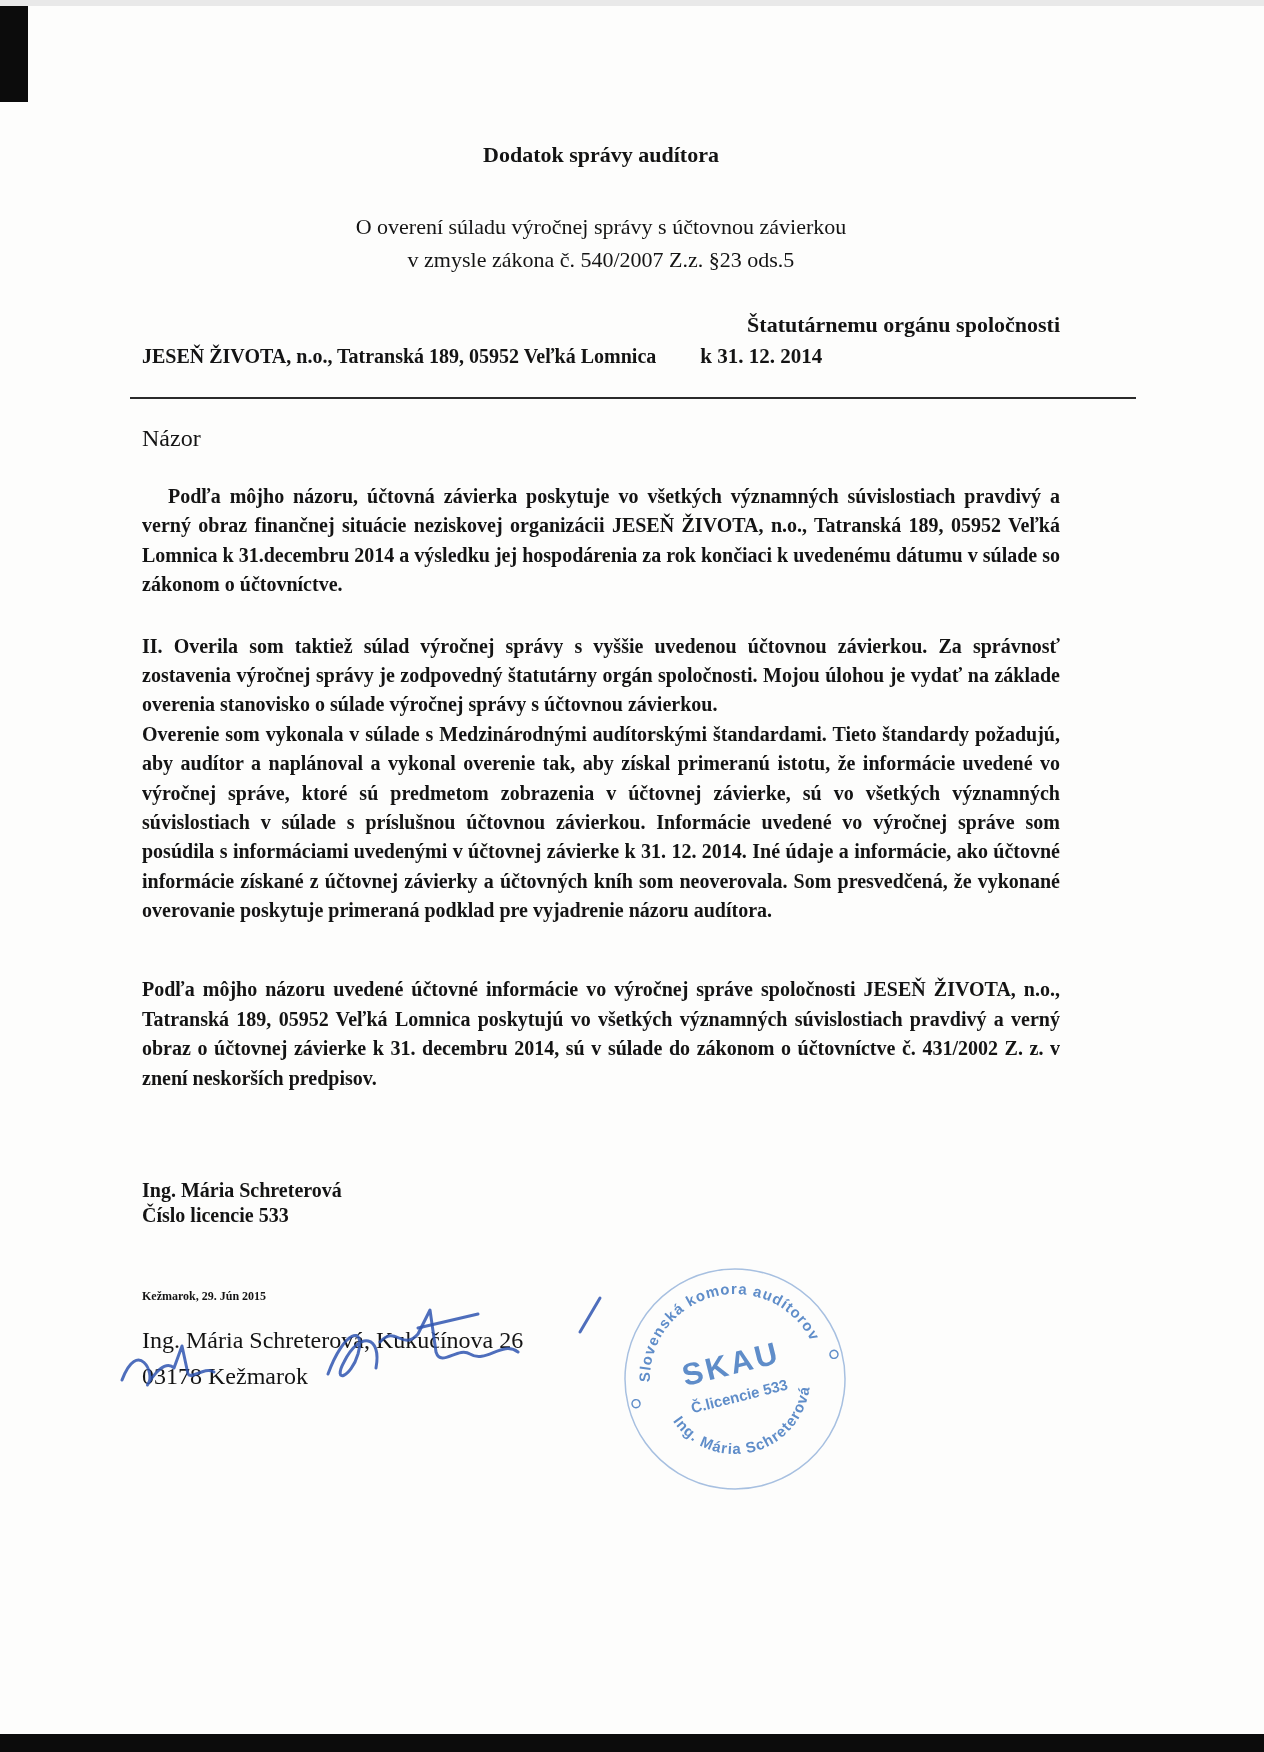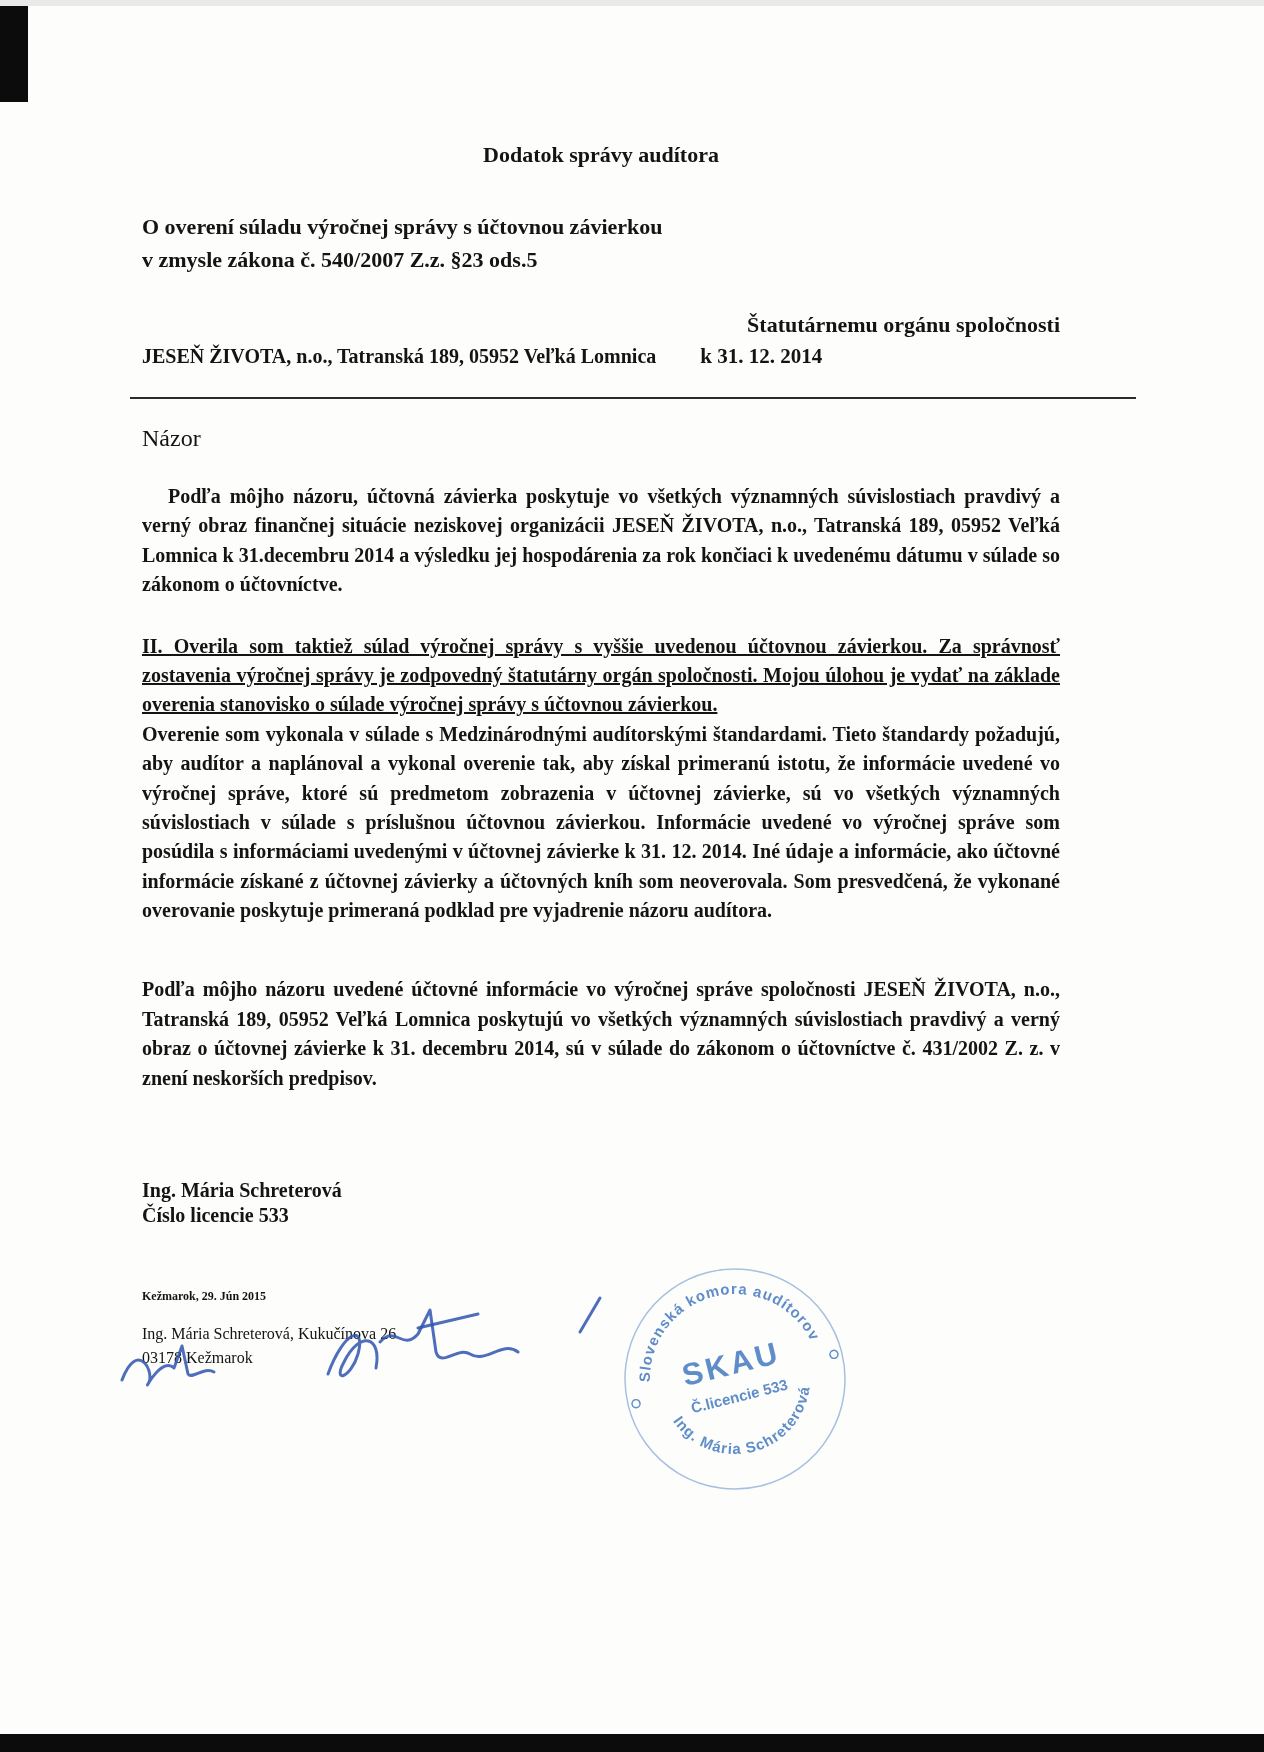--- a/index.html
+++ b/index.html
@@ -13,42 +13,42 @@
     color:#141414;
   }
 
   
   .artifact-top-left   { position:absolute; left:0; top:0; width:28px; height:96px; background:#0c0c0c; }
   .artifact-bottom     { position:absolute; left:0; bottom:0; width:1264px; height:24px; background:#0c0c0c; }
 
   .content { position:absolute; left:142px; top:136px; width:918px; }
 
   .title      { text-align:center; font-size:22px; font-weight:700; margin:0 0 42px 0; }
-  .subtitle   { text-align:left; font-size:22px; font-weight:700; line-height:1.5; margin:0 0 36px 0; }
+  .subtitle   { text-align:center; font-size:22px; font-weight:400; line-height:1.5; margin:0 0 36px 0; }
   .org-heading{ text-align:right; font-size:22px; font-weight:700; margin:0 0 6px 0; }
   .addressee  { font-size:20px; font-weight:700; margin:0 0 28px 0; white-space:nowrap; }
   .addressee .date-part { margin-left:44px; font-size:21px; }
 
   .rule { border:none; border-top:2px solid #2b2b2b; width:1006px; margin:0 0 26px -12px; }
 
   .para {
     font-size:20px; font-weight:700;
     line-height:1.47;
     text-align:justify;
     margin:0 0 32px 0;
   }
-  .para.tight { margin-bottom:0;text-decoration:underline; }
+  .para.tight { margin-bottom:0; }
   .para.indent { text-indent:26px; }
   .nazor { font-size:24px; font-weight:400; margin:10px 0 30px 0; }
   .gap-before-final { margin-top:50px; }
 
   .sig-name    { font-size:20px; font-weight:700; margin:86px 0 2px 0; }
   .sig-licence { font-size:20px; font-weight:700; margin:0; }
   .sig-place   { font-size:12px; font-weight:700; margin:62px 0 0 0; }
-  .sig-address { font-size:16px; font-weight:400; line-height:1.5; margin:18px 0 0 0; }
+  .sig-address { font-size:24px; font-weight:400; line-height:1.5; margin:18px 0 0 0; }
 
   .signature-ink {
     position:absolute; left:118px; top:1288px;
     width:520px; height:120px;
     pointer-events:none;
   }
   .signature-ink path { stroke:#2f55b0; stroke-width:3; fill:none; stroke-linecap:round; stroke-linejoin:round; opacity:.85; }
 
   .stamp {
     position:absolute; left:618px; top:1256px;

